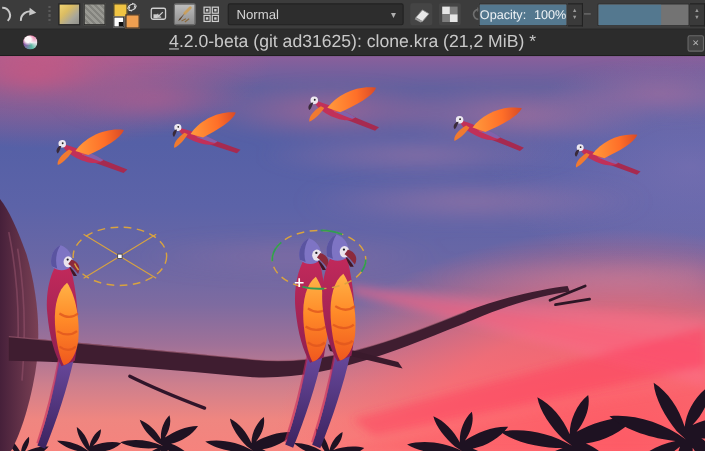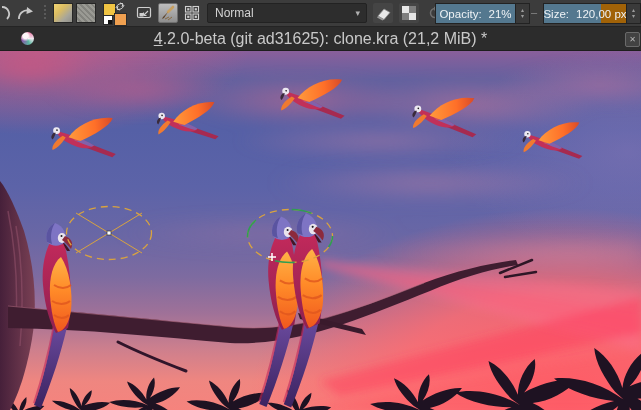--- a/index.html
+++ b/index.html
@@ -29,21 +29,21 @@
   .fgbg{width:24px;height:24px;position:relative;margin-left:6px;flex:0 0 auto;}
   .fgbg .fg{position:absolute;left:1px;top:2px;width:11px;height:11px;background:#f0c443;border:1px solid #2a2a2a;}
   .fgbg .bw{position:absolute;left:1px;top:14px;width:8px;height:8px;background:#fff;border:1px solid #2a2a2a;}
   .fgbg .bw:after{content:"";position:absolute;right:0;bottom:0;width:4px;height:4px;background:#111;}
   .fgbg .bg2{position:absolute;left:12px;top:12px;width:11px;height:11px;background:#f0a050;border:1px solid #2a2a2a;}
   .combo{width:160px;height:20px;background:var(--c-combo-bg);border:1px solid #222;border-radius:2px;
          display:flex;align-items:center;box-sizing:border-box;margin-left:5px;flex:0 0 auto;}
   .combo .combo-label{font-size:12px;color:#d4d4d4;padding-left:7px;flex:1;}
   .combo .arrow{font-size:9px;color:#b0b0b0;padding-right:6px;}
   .spin{position:absolute;top:3px;height:21px;display:flex;box-sizing:border-box;}
-  .spin-body{position:relative;flex:1;background:#a16207;border:1px solid #222;overflow:hidden;}
+  .spin-body{position:relative;flex:1;background:#737373;border:1px solid #222;overflow:hidden;}
   .spin-fill{position:absolute;left:0;top:0;bottom:0;background:var(--c-accent);}
   .spin-text{position:absolute;inset:0;display:flex;align-items:center;justify-content:center;
              gap:7px;font-size:11.5px;color:#eef2f5;white-space:nowrap;}
   .spin-arrows{width:13px;background:#3a3a3a;border:1px solid #222;border-left:none;display:flex;
                flex-direction:column;align-items:center;justify-content:center;line-height:5px;}
   .spin-arrows span{font-size:6px;color:#9a9a9a;height:6px;}
   .mini-dash{position:absolute;right:104px;top:6px;font-size:11px;color:#8a8a8a;}
   .opacity-spin{right:111px;width:95px;}
   .size-spin{right:0;width:98px;}
 
@@ -175,38 +175,34 @@
         <path d="M13.5,9 A4.5,4.5 0 1 1 9,4.5" stroke="#6e6e6e" stroke-width="1.5" fill="none"></path>
         <polygon points="8,2.5 12,4.5 8,6.8" fill="#6e6e6e"></polygon>
       </svg>
     </div>
 
     <div class="spin opacity-spin">
       <div class="spin-body">
         <div class="spin-fill" style="width:100%"></div>
         <div class="spin-text">
           <span>Opacity:</span>
-          <span>21%</span>
+          <span>100%</span>
         </div>
       </div>
       <div class="spin-arrows">
         <span>▴</span>
         <span>▾</span>
       </div>
     </div>
 
     <span class="mini-dash">‒</span>
 
     <div class="spin size-spin">
       <div class="spin-body">
         <div class="spin-fill" style="width:70%"></div>
-        <div class="spin-text">
-          <span>Size:</span>
-          <span>120,00 px</span>
-        </div>
       </div>
       <div class="spin-arrows">
         <span>▴</span>
         <span>▾</span>
       </div>
     </div>
   </div>
 
   <div class="tabbar">
     <div class="krita-logo"></div>

